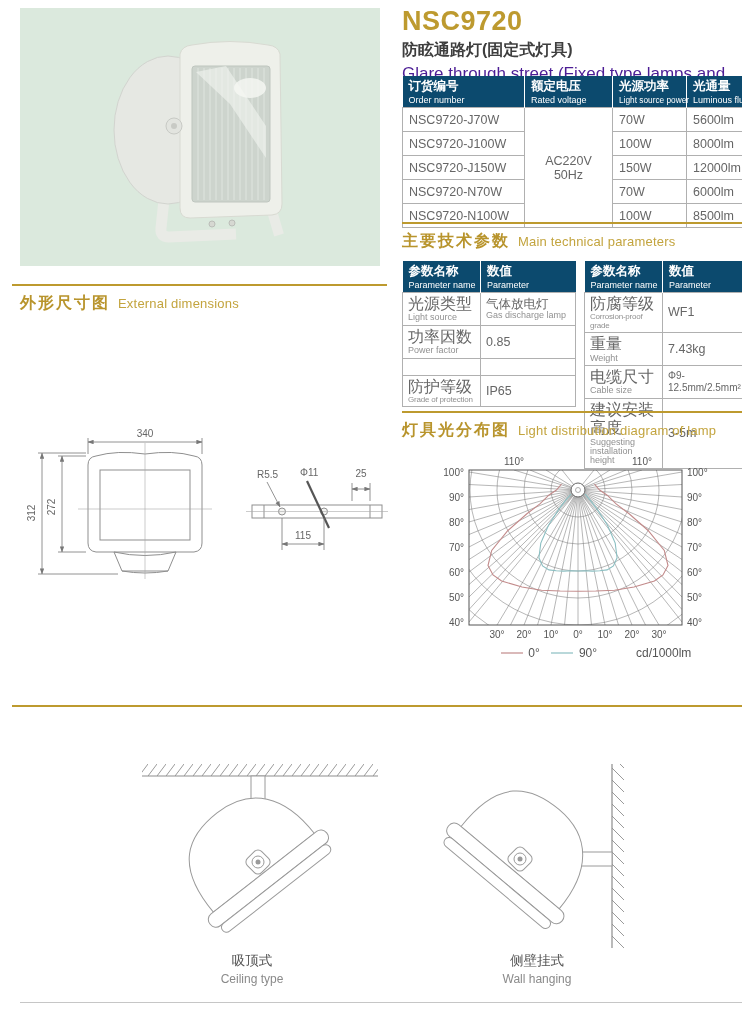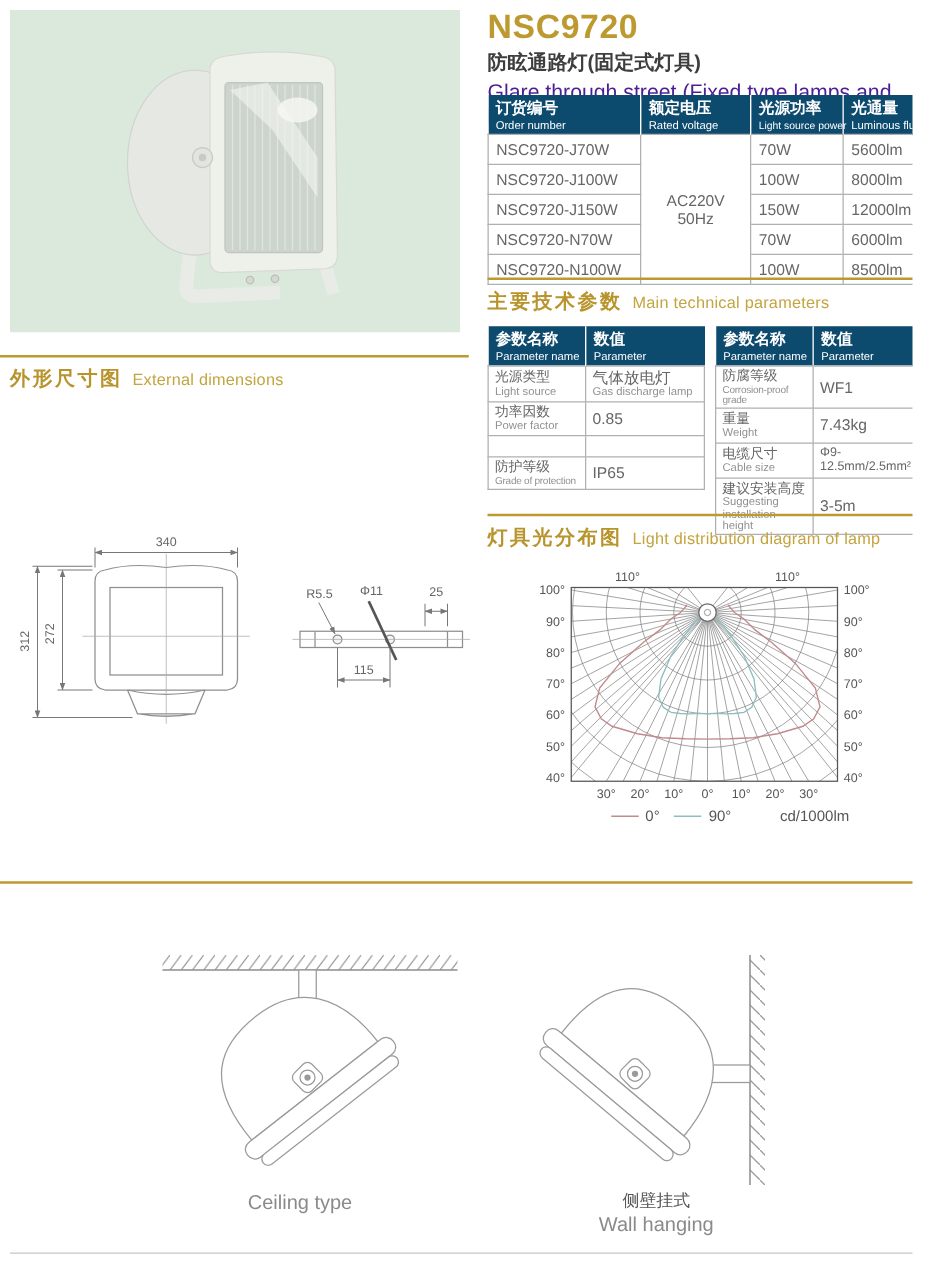--- a/index.html
+++ b/index.html
@@ -1,17 +1,17 @@
 <!DOCTYPE html>
 <html><head>
 <meta charset="utf-8">
 <style>
   html,body{margin:0;padding:0;background:#fff;}
   .page{position:relative;width:730px;height:1015px;background:#fff;
-        font-family:"Liberation Sans","DejaVu Sans",sans-serif;overflow:hidden;}
+        font-family:"Liberation Sans","DejaVu Sans",sans-serif;overflow:hidden;margin-left:12px;}
   .abs{position:absolute;}
 
   
   .model-title{font-size:27px;font-weight:bold;color:#bd9a2f;margin:0;letter-spacing:.5px;}
   .sub-cn{font-size:16px;color:#3e3e3e;margin-top:3px;font-weight:bold;}
   .sub-en{font-size:17px;color:#4c1d95;margin-top:3px;}
 
   
   .sec{white-space:nowrap;}
   .sec .cn{font-size:16px;font-weight:bold;color:#b8942c;letter-spacing:2px;}
@@ -23,34 +23,34 @@
   table{border-collapse:collapse;table-layout:fixed;}
   th{background:#0c4a6e;color:#fff;text-align:left;padding:2px 6px;border-left:1px solid #fff;vertical-align:top;}
   th:first-child{border-left:none;}
   .hcn{display:block;font-size:12.5px;font-weight:bold;}
   .hen{display:block;font-size:9px;font-weight:normal;white-space:nowrap;}
   td{border:1px solid #b0b0b0;padding:3px 6px;font-size:12.5px;color:#666;}
   .otable{width:357px;}
   .otable td{height:17px;}
   .otable td.volt{text-align:center;}
   .ptable td{padding:2px 5px;vertical-align:middle;}
-  .pcn{font-size:11px;line-height:1.15;}
+  .pcn{font-size:16px;line-height:1.15;}
   .pen{font-size:9px;color:#919191;line-height:1.05;}
   .pen.tight{font-size:8px;letter-spacing:-.2px;}
   .pval{font-size:12.5px;line-height:1.15;}
   tr.empty td{height:12px;}
 
   
   svg text{font-family:"Liberation Sans","DejaVu Sans",sans-serif;}
   .dimtext{font-size:10px;fill:#666;}
 
   
   .install-label{text-align:center;width:200px;}
   .il-cn{font-size:13.5px;color:#555;}
-  .il-en{font-size:16px;color:#8a8a8a;margin-top:2px;}
+  .il-en{font-size:12px;color:#8a8a8a;margin-top:2px;}
 </style>
 </head>
 <body>
 
 <div class="page">
 
   <svg class="abs" style="left:8px;top:8px;" width="360" height="258" viewBox="0 0 360 258">
     <rect x="0" y="0" width="360" height="258" fill="#dbe9dd"></rect>
 
     <path d="M150,135 L141,220 Q140,229 149,229 L216,226" fill="none" stroke="#e9ebe6" stroke-width="11"></path>
@@ -456,20 +456,21 @@
       <path d="M50,120 C48,60 76,44 114,44 C156,44 178,72 178,120 Z"></path>
       <rect x="40" y="120" width="148" height="15" rx="7"></rect>
       <rect x="46" y="135" width="136" height="10" rx="5"></rect>
     </g>
     <rect x="106" y="97" width="20" height="20" rx="5" transform="rotate(45 116 107)" fill="#fff" stroke="#9a9a9a"></rect>
     <circle cx="116" cy="107" r="6" fill="#fff" stroke="#9a9a9a"></circle>
     <circle cx="116" cy="107" r="2.5" fill="#9a9a9a"></circle>
   </svg>
 
   <div class="install-label abs" style="left:140px;top:952px;">
+    <div class="il-cn">吸顶式</div>
     <div class="il-en">Ceiling type</div>
   </div>
   <div class="install-label abs" style="left:425px;top:952px;">
     <div class="il-cn">侧壁挂式</div>
     <div class="il-en">Wall hanging</div>
   </div>
 
   <div class="rule-gray abs" style="left:8px;top:1002px;width:734px;"></div>
 </div>
 

